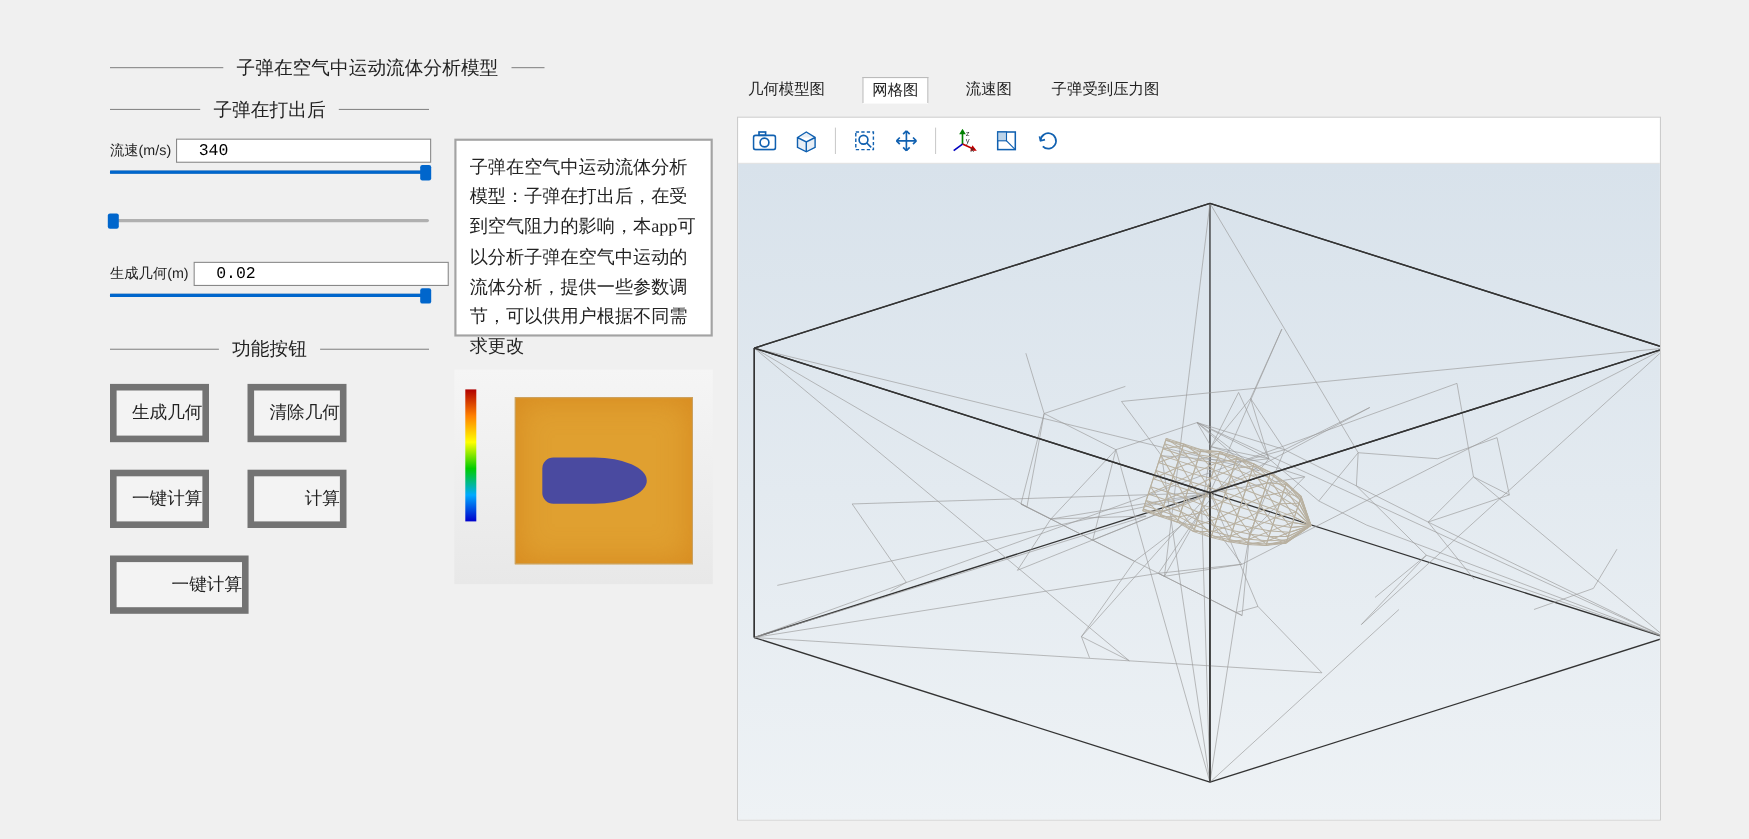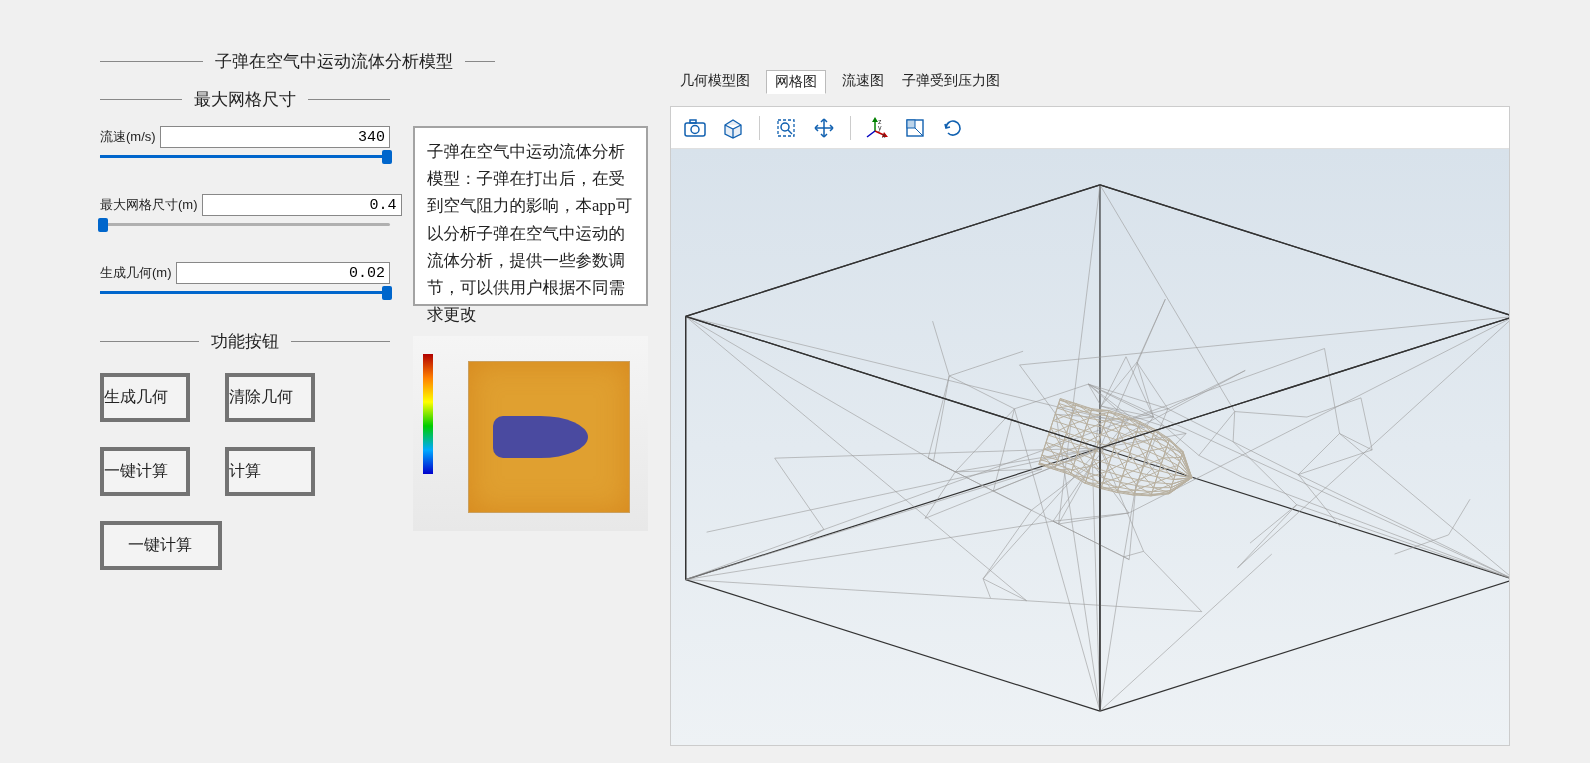--- a/index.html
+++ b/index.html
@@ -64,26 +64,25 @@
     gap: 4px;
   }
   .param-label {
     font-size: 13px;
     white-space: nowrap;
   }
   .param-input {
     flex: 1;
     font-family: "Courier New", monospace;
     font-size: 15px;
-    padding: 2px 4px;
+    padding: 2px 20px;
     border: 1px solid #888;
     background: #fff;
     height: 22px;
     box-sizing: border-box;
-    text-align: right;
   }
   .slider-stub {
     position: relative;
     height: 14px;
     margin-top: 2px;
   }
   .slider-track {
     position: absolute;
     left: 0; right: 0;
     top: 5px;
@@ -150,34 +149,34 @@
 
   
   .btn-section { width: 290px; margin-top: 26px; }
   .btn-grid {
     display: grid;
     grid-template-columns: 90px 90px;
     gap: 25px 35px;
     margin-top: 20px;
   }
   .app-btn {
-    border: 4px solid #737373;
+    border: 6px solid #737373;
     background: #f3f3f3;
     font-family: "SimSun", serif;
     font-size: 16px;
     padding: 10px 0;
     cursor: pointer;
-    text-align: left;
+    text-align: right;
   }
   .btn-single { margin-top: 25px; width: 90px; padding-left: 24px; }
 
   
   .tabs {
     display: flex;
-    gap: 14px;
+    gap: 32px;
     font-size: 14px;
     padding-left: 8px;
     margin-bottom: 12px;
   }
   .tab {
     padding: 2px 2px;
     cursor: pointer;
   }
   .tab.active {
     border: 1px solid #bbb;
@@ -248,21 +247,21 @@
   <div class="left-pane">
 
     <div class="hr-heading title-wrap">
       <div class="line"></div>
       <span>子弹在空气中运动流体分析模型</span>
       <div class="line short"></div>
     </div>
 
     <div class="hr-heading subtitle-wrap">
       <div class="line"></div>
-      <span>最大网格尺寸</span>
+      <span>子弹在打出后</span>
       <div class="line"></div>
     </div>
 
     <div class="controls-row">
 
       <div class="controls-col">
 
         <div class="param">
           <div class="param-row">
             <span class="param-label">流速(m/s)</span>
@@ -271,24 +270,20 @@
           <div class="slider-stub">
             <div class="slider-track">
                 <div class="fill" style="width:99%"></div>
               </div>
             <div class="slider-thumb" style="left:99%"></div>
           </div>
         </div>
 
 
         <div class="param">
-          <div class="param-row">
-            <span class="param-label">最大网格尺寸(m)</span>
-            <input class="param-input" value="0.4" style="">
-          </div>
           <div class="slider-stub">
             <div class="slider-track">
                 <div class="fill" style="width:1%"></div>
               </div>
             <div class="slider-thumb" style="left:1%"></div>
           </div>
         </div>
 
         <div class="param">
           <div class="param-row">

